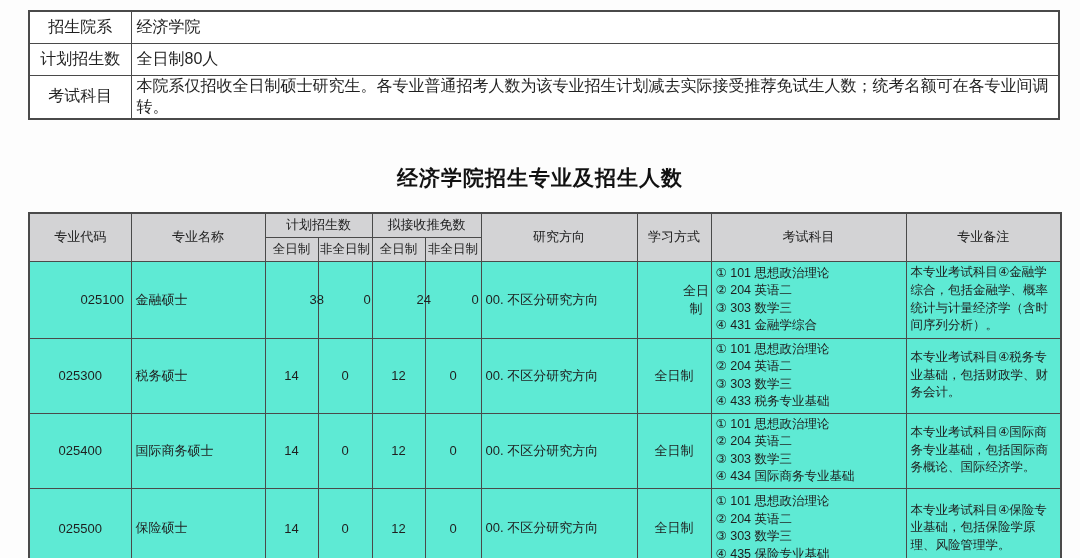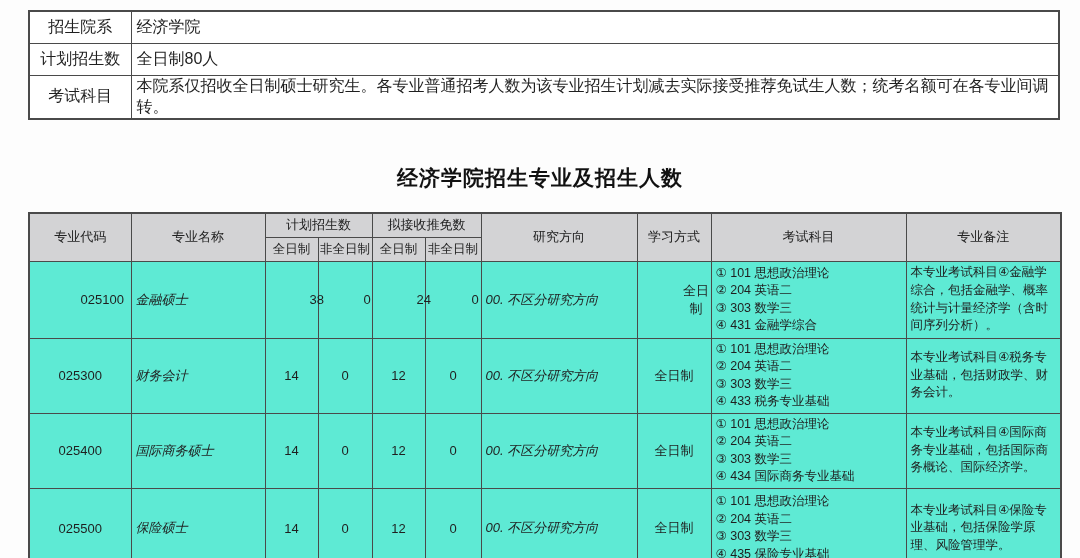--- a/index.html
+++ b/index.html
@@ -65,21 +65,21 @@
     height: 24px;
     color: #222222;
   }
   .majors-table th.sub { font-size: 12.5px; }
   .majors-table td {
     background: #5eead4;
     font-size: 13px;
     vertical-align: middle;
   }
   .majors-table td.center { text-align: center; }
-  .majors-table td.left   { text-align: left; padding-left: 4px; padding-right: 2px; font-style: italic; }
+  .majors-table td.left   { text-align: left; padding-left: 4px; padding-right: 2px; }
   .majors-table td.exam   { text-align: left; padding: 2px 3px 2px 4px; font-size: 12.5px; }
   .majors-table td.exam div { line-height: 1.4; white-space: nowrap; }
   .majors-table td.notes  { text-align: left; padding: 2px 3px 2px 4px; font-size: 12.5px; line-height: 1.42; }
   tr.r0 td { height: 77px; padding-left: 44px; }
   tr.r1 td { height: 69px; }
   tr.r2 td { height: 69px; }
   tr.r3 td { height: 81px; }
 </style>
 </head>
 <body>
@@ -153,21 +153,21 @@
         <div>① 101 思想政治理论</div>
         <div>② 204 英语二</div>
         <div>③ 303 数学三</div>
         <div>④ 431 金融学综合</div>
       </td>
       <td class="notes">本专业考试科目④金融学综合，包括金融学、概率统计与计量经济学（含时间序列分析）。</td>
     </tr>
 
     <tr class="r1">
       <td class="center">025300</td>
-      <td class="left">财务会计</td>
+      <td class="left">税务硕士</td>
       <td class="center">14</td>
       <td class="center">0</td>
       <td class="center">12</td>
       <td class="center">0</td>
       <td class="left">00. 不区分研究方向</td>
       <td class="center">全日制</td>
       <td class="exam">
         <div>① 101 思想政治理论</div>
         <div>② 204 英语二</div>
         <div>③ 303 数学三</div>

